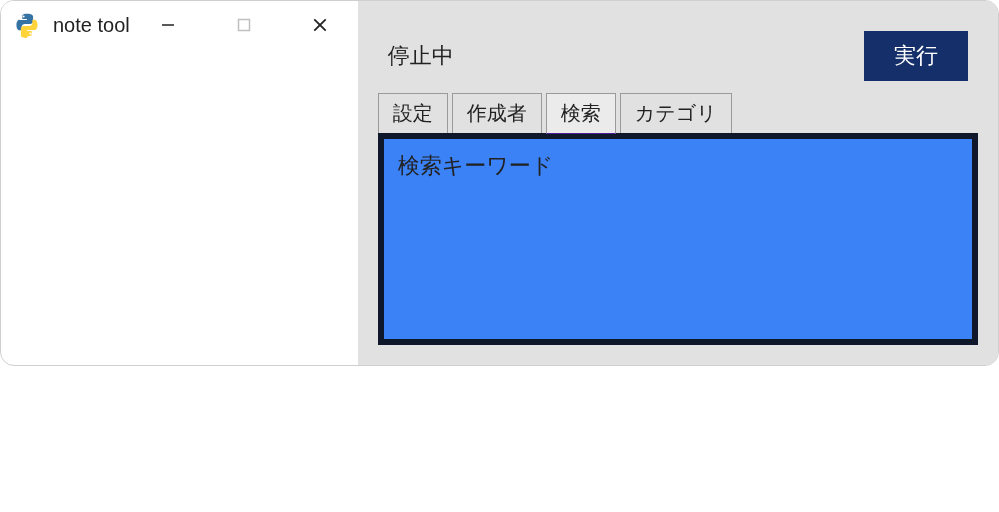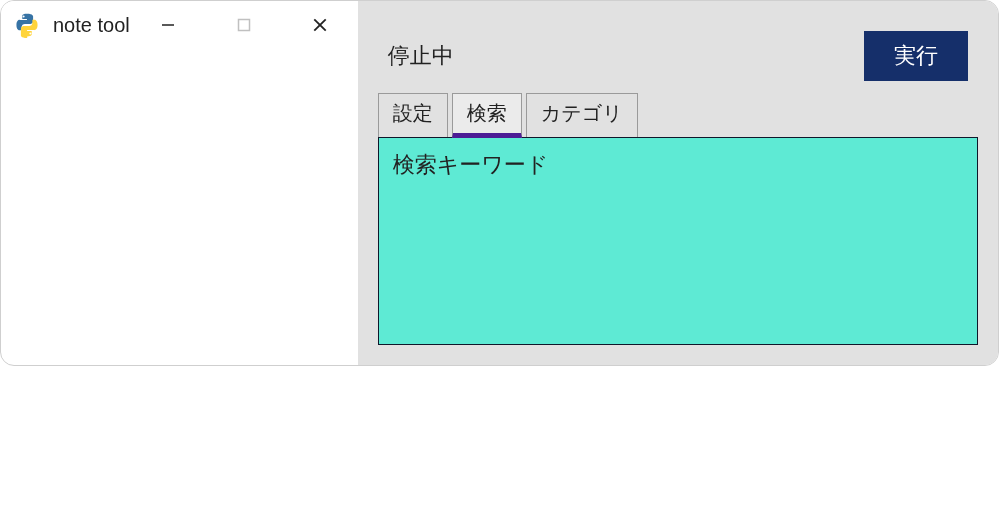--- a/index.html
+++ b/index.html
@@ -27,23 +27,23 @@
   .btn {
     background: #152f6a; color: #fff; font-size: 22px; padding: 10px 30px; border: none; cursor: pointer;
     font-family: inherit;
   }
   .tabs-wrap { padding: 0 20px 20px 20px; flex: 1; display: flex; flex-direction: column; }
   .tabs { display: flex; gap: 4px; position: relative; z-index: 2; }
   .tab {
     background: #e1e1e1; border: 1px solid #9a9a9a; border-bottom: none; padding: 6px 14px; font-size: 20px; color: #222;
     cursor: default;
   }
-  .tab.active { background: #ebebeb; border-bottom: 5px solid #4c1d95; margin-bottom: -1px; text-align: right; }
+  .tab.active { background: #ebebeb; border-bottom: 1px solid #4c1d95; margin-bottom: -1px; text-align: right; }
   .tabpanel {
-    border: 1px solid #0f172a; background: #5eead4; flex: 1; padding: 12px 14px;
+    border: 6px solid #0f172a; background: #3b82f6; flex: 1; padding: 12px 14px;
   }
   .field-label { font-size: 22px; color: #222; margin-bottom: 10px; }
   .text-input {
     width: 390px; height: 36px; font-size: 20px; padding: 4px 6px; border: 1px solid #888; background: #fff;
     font-family: inherit; outline: none;
   }
 </style>
 </head>
 <body>
 
@@ -80,20 +80,21 @@
     <div class="topbar">
       <span class="status">停止中</span>
       <div class="actions">
         <button class="btn">実行</button>
       </div>
     </div>
 
     <div class="tabs-wrap">
       <div class="tabs">
         <div class="tab">設定</div>
+        <div class="tab">作成者</div>
         <div class="tab active">検索</div>
         <div class="tab">カテゴリ</div>
       </div>
       <div class="tabpanel">
         <div class="field-label">検索キーワード</div>
       </div>
     </div>
   </div>
 </div>
 

